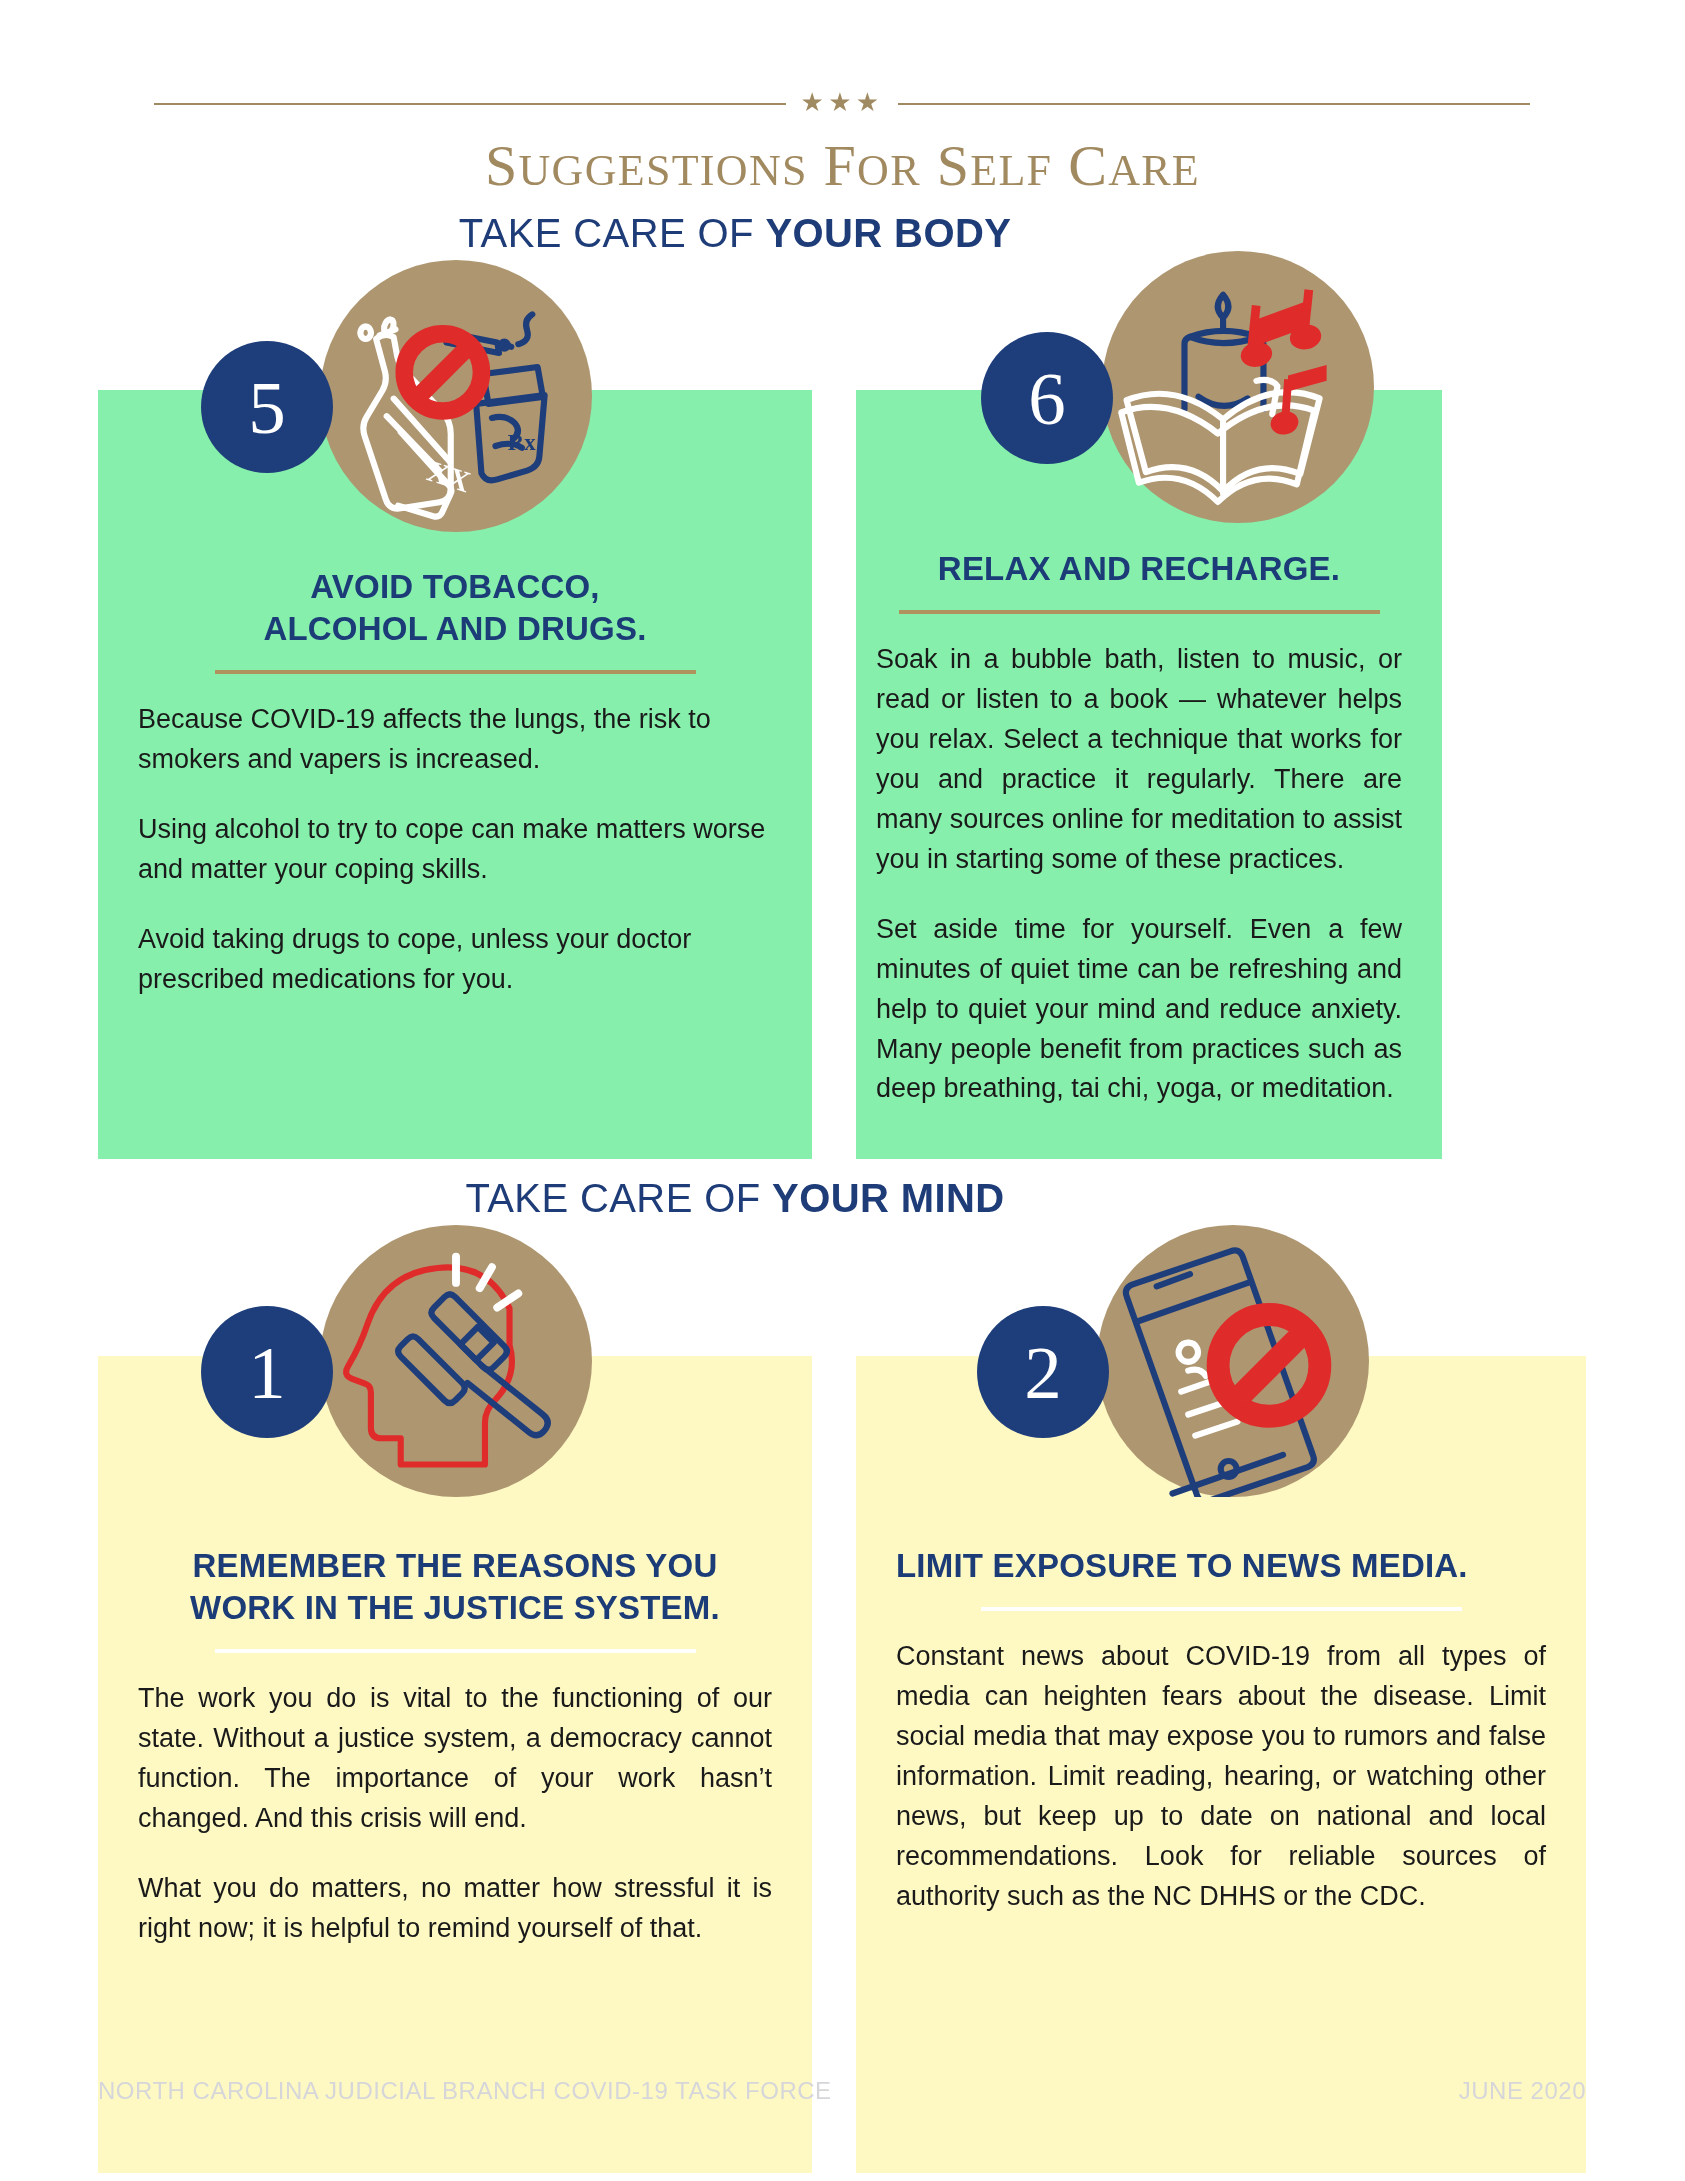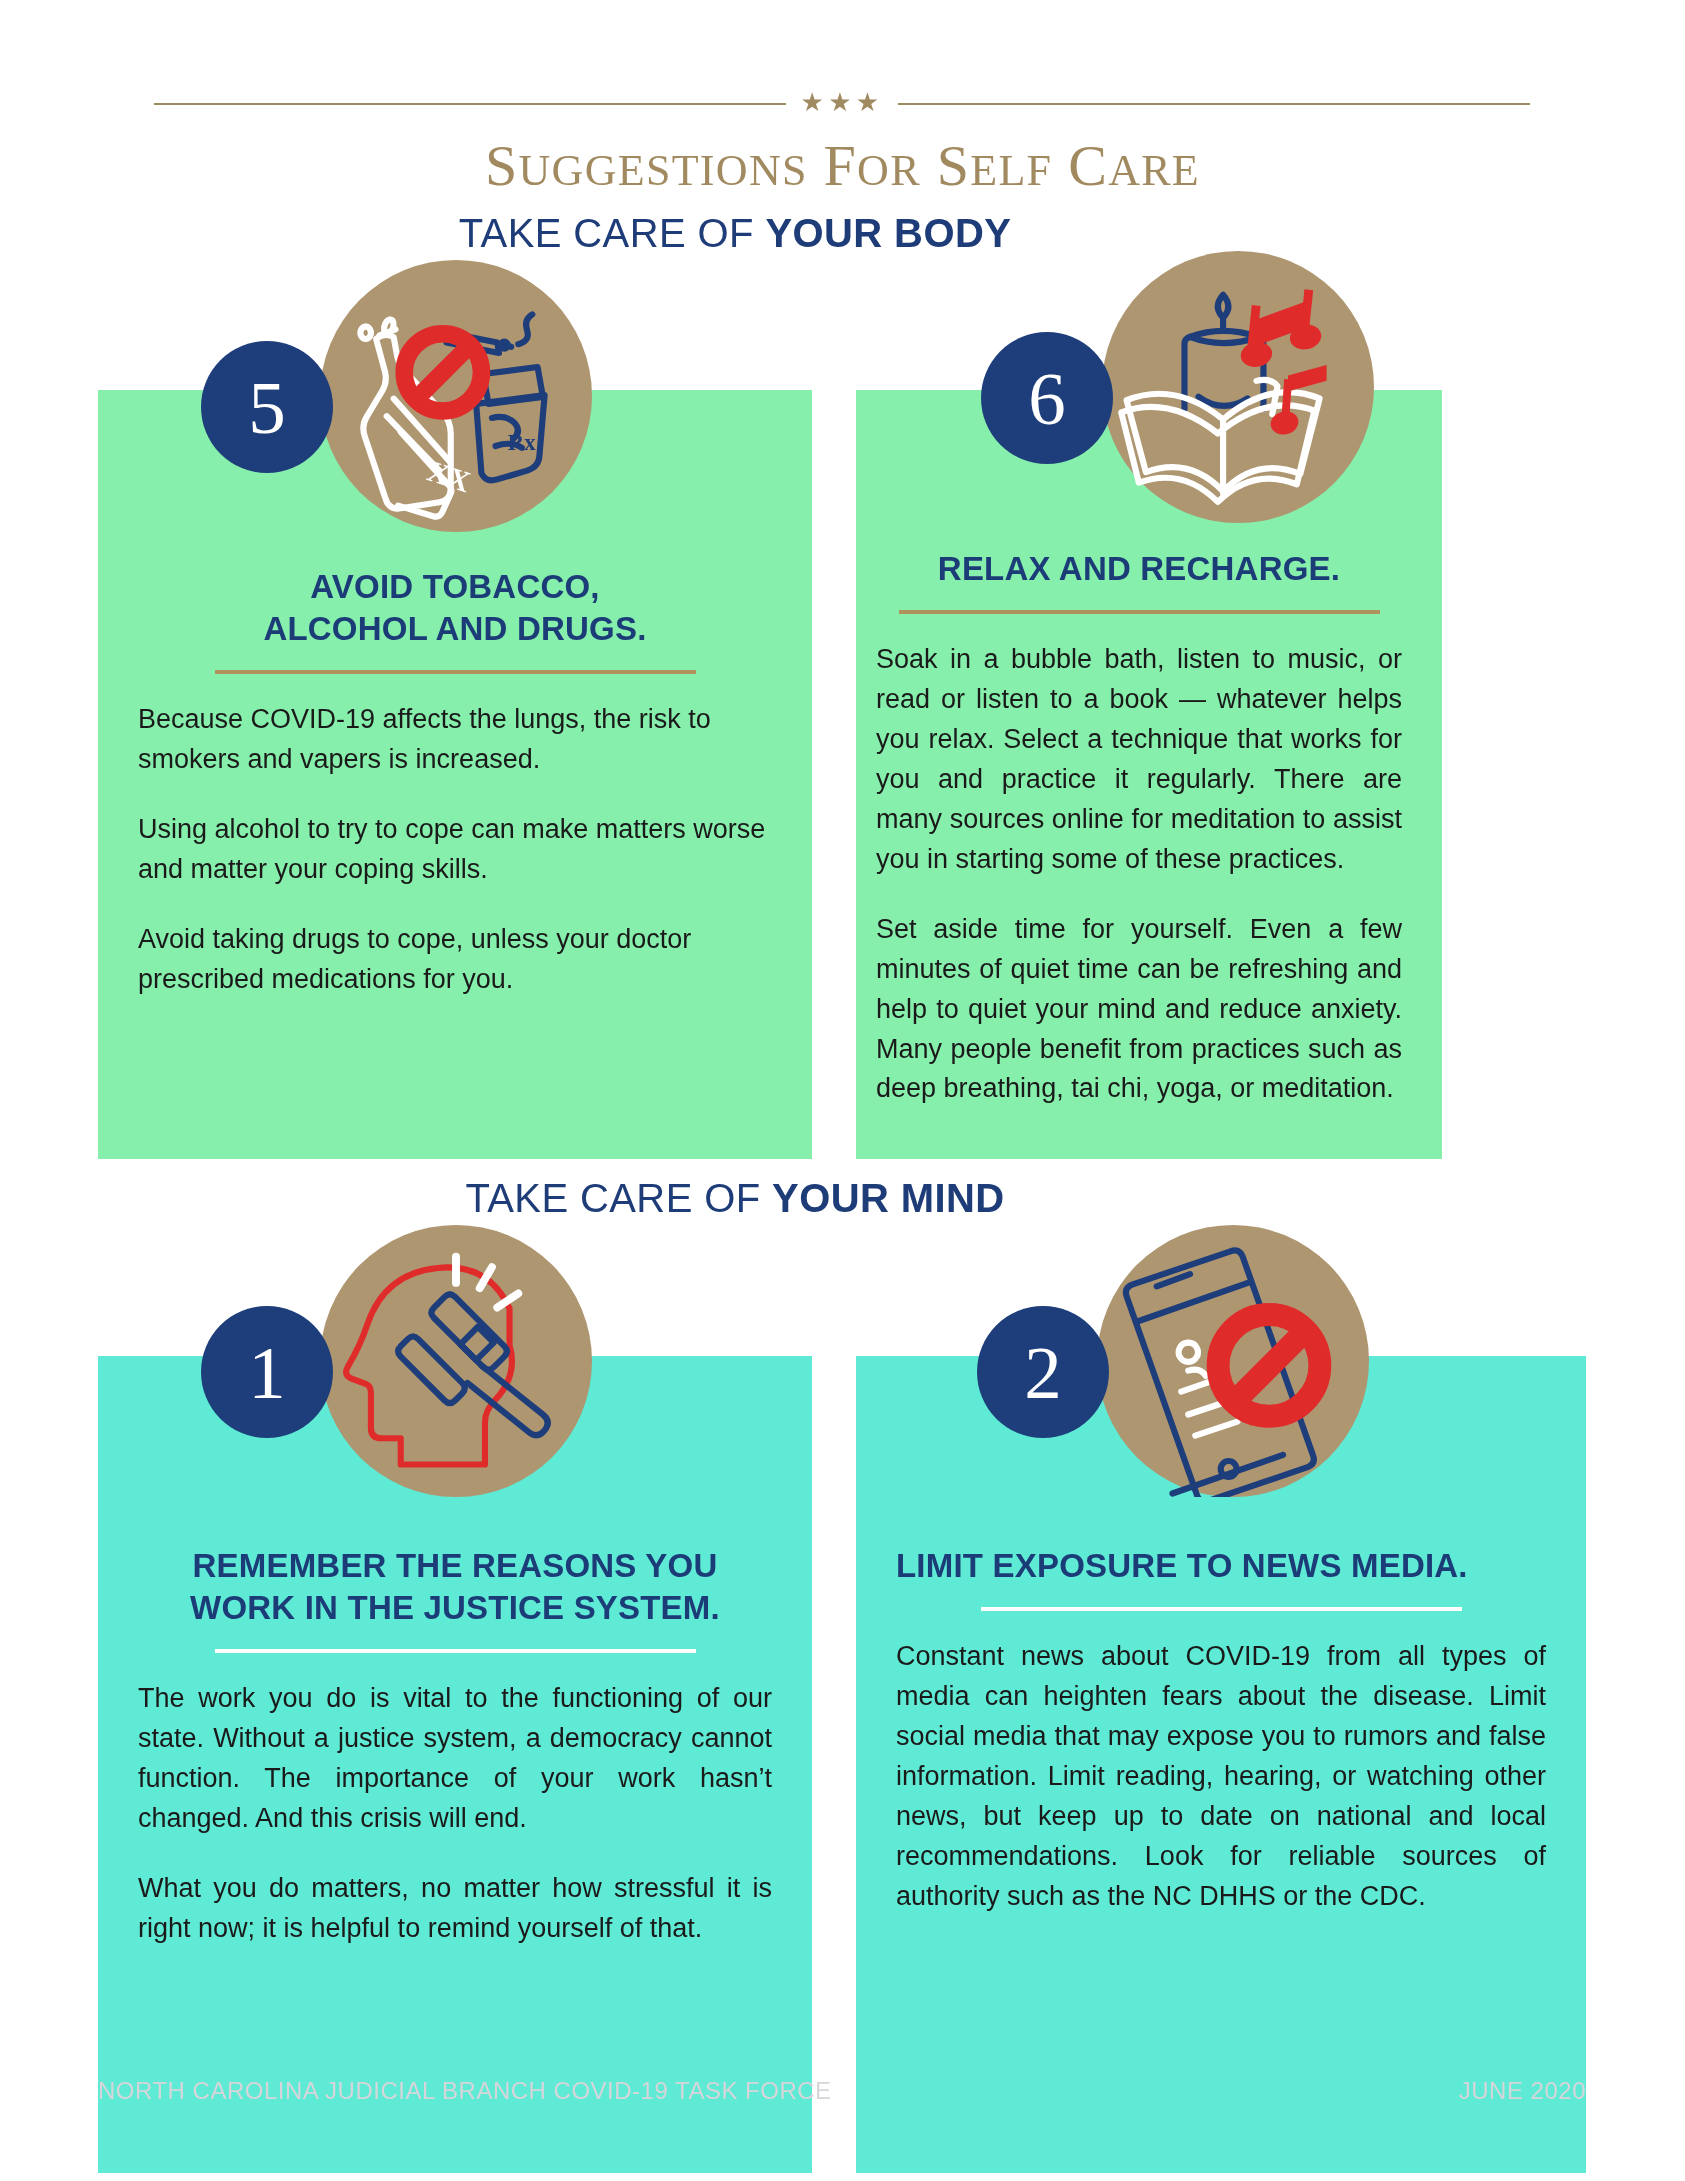--- a/index.html
+++ b/index.html
@@ -68,21 +68,21 @@
   .section-header b { font-weight: 700; }
   #sec-body { top: 211px; }
   #sec-mind { top: 1176px; }
 
   
   .card {
     position: absolute;
     padding: 0 40px;
   }
   .card.beige { background: #86efac; }
-  .card.lavender { background: #5eead4; }
+  .card.lavender { background: #fef9c3; }
 
   #card-1 { left: 98px;  top: 390px;  width: 714px;  height: 769px; }
   #card-2 { left: 856px;  top: 390px;  width: 586px;  height: 769px; padding-left: 20px; }
   #card-3 { left: 98px;  top: 1356px; width: 714px;  height: 817px; }
   #card-4 { left: 856px;  top: 1356px; width: 730px;  height: 817px; }
 
   .card-title {
     color: #1C3C78;
     font-weight: 700;
     font-size: 33px;

